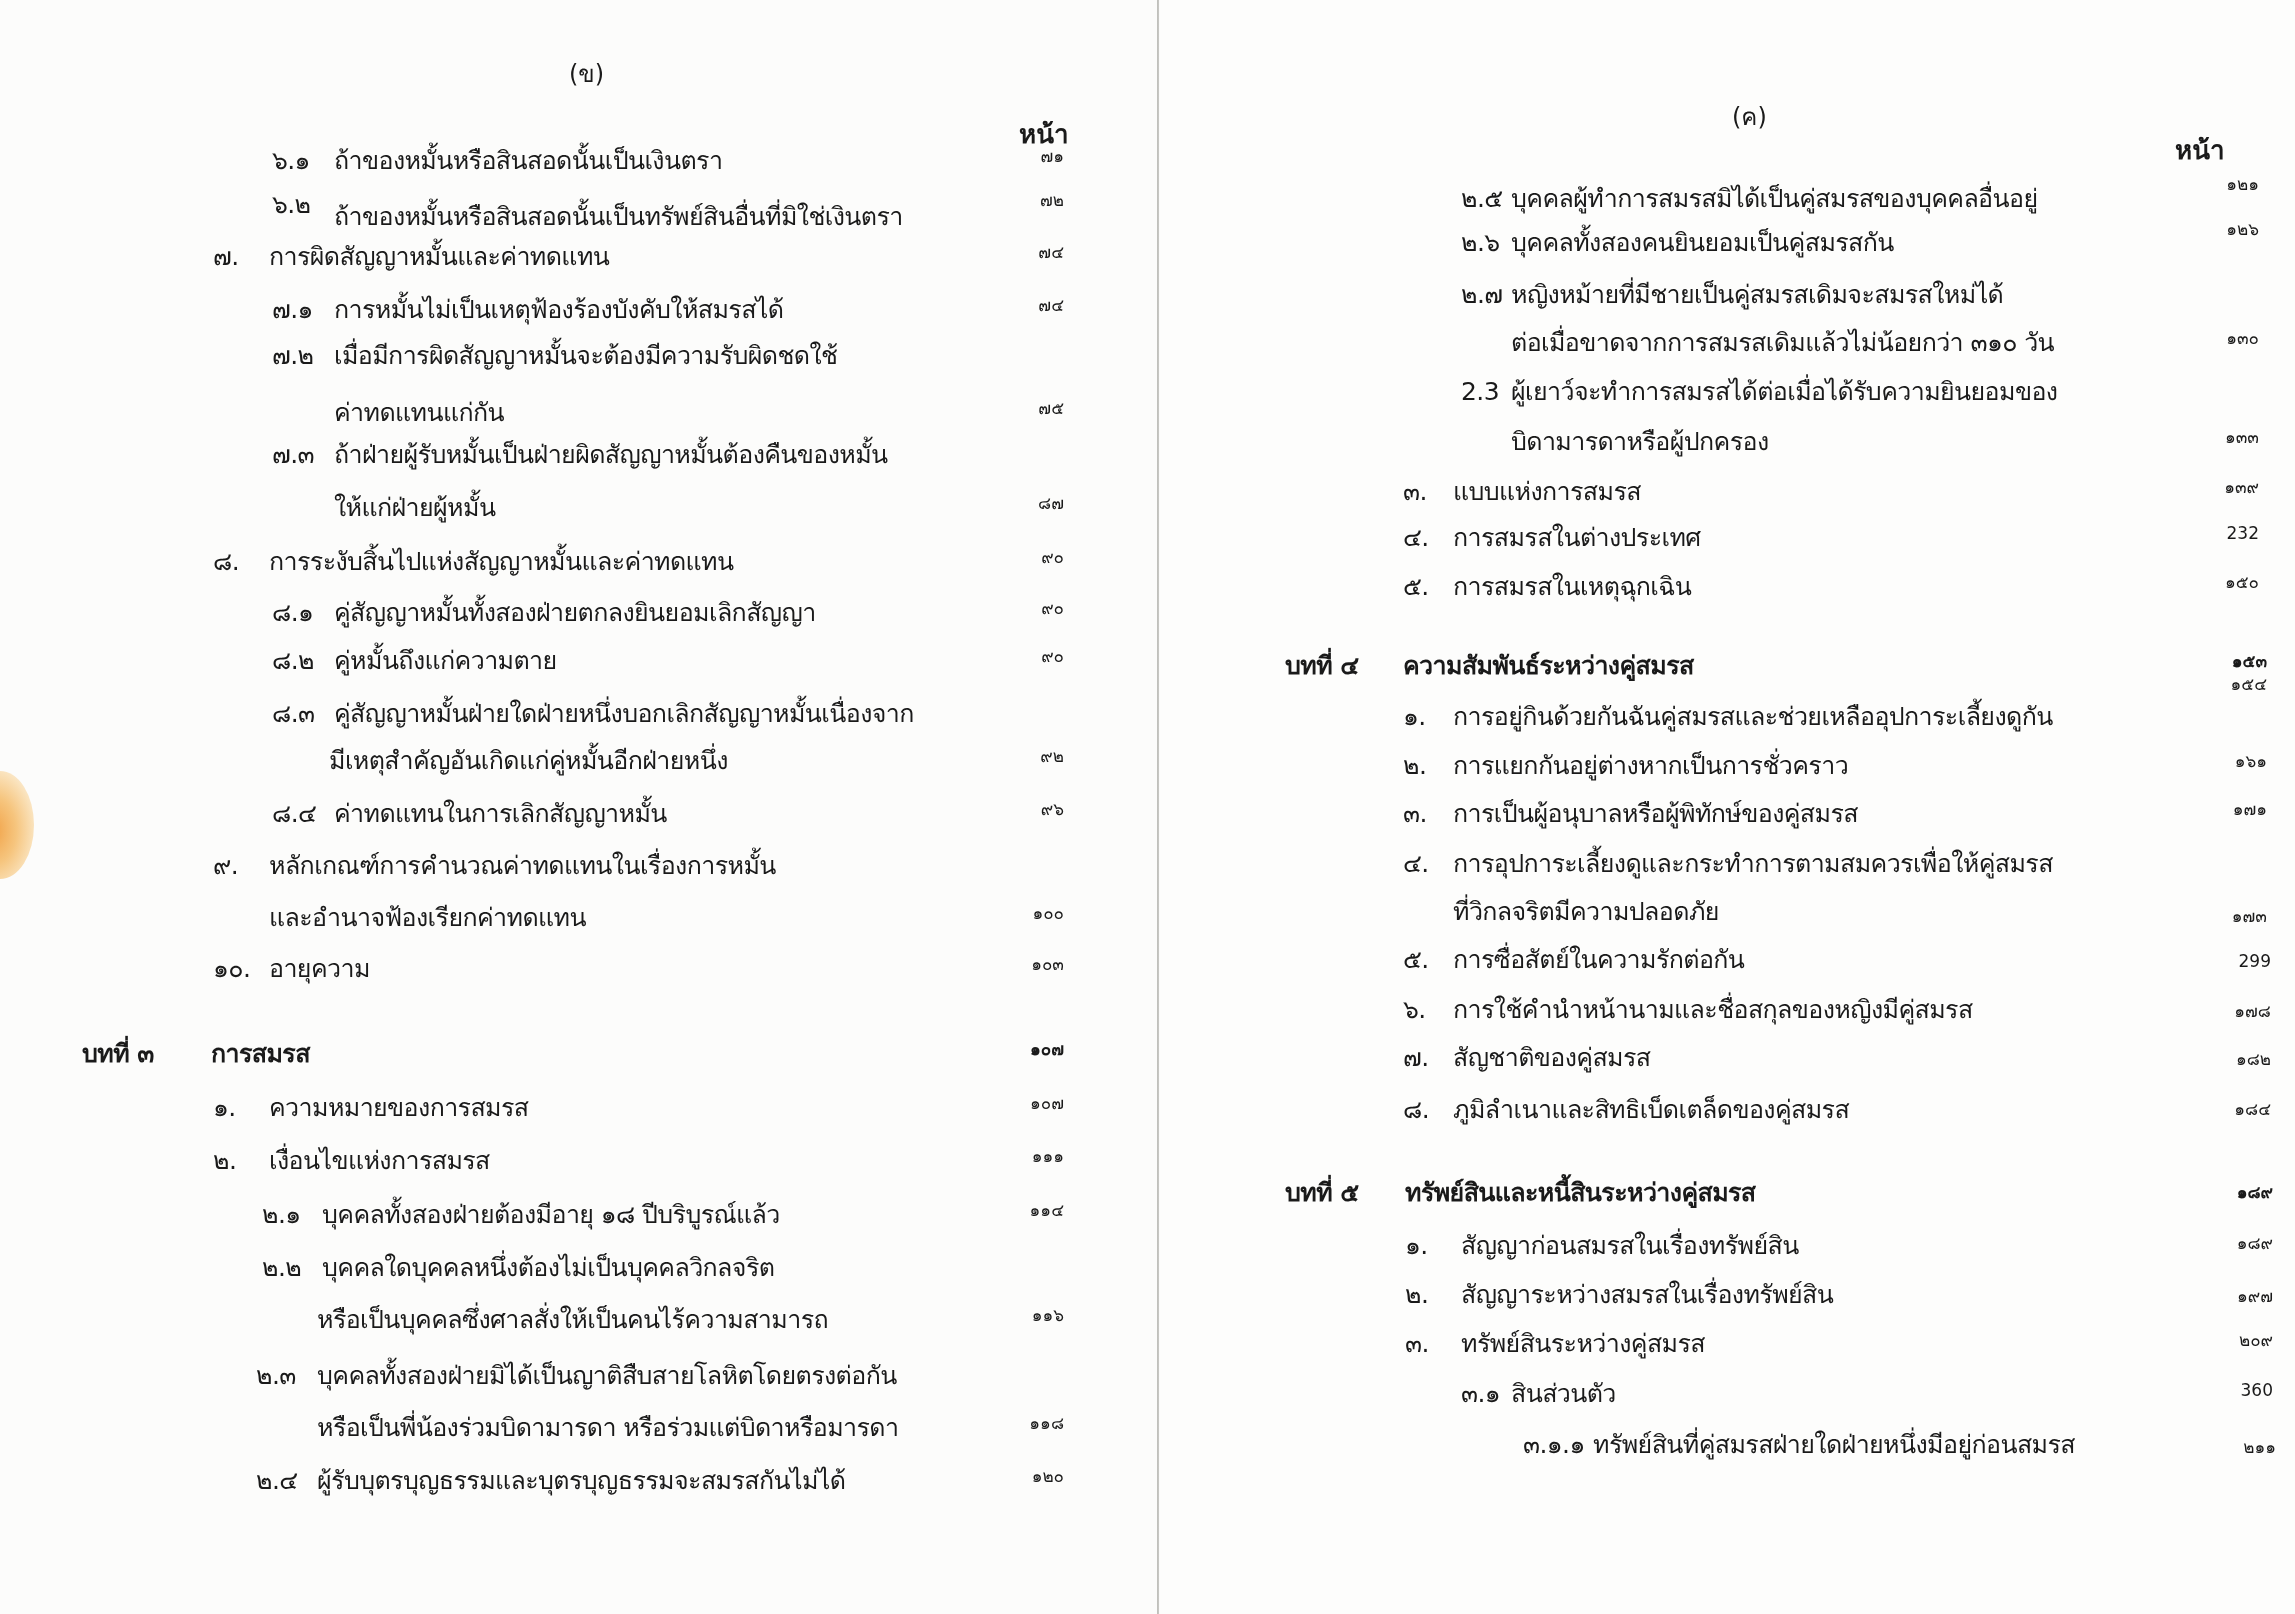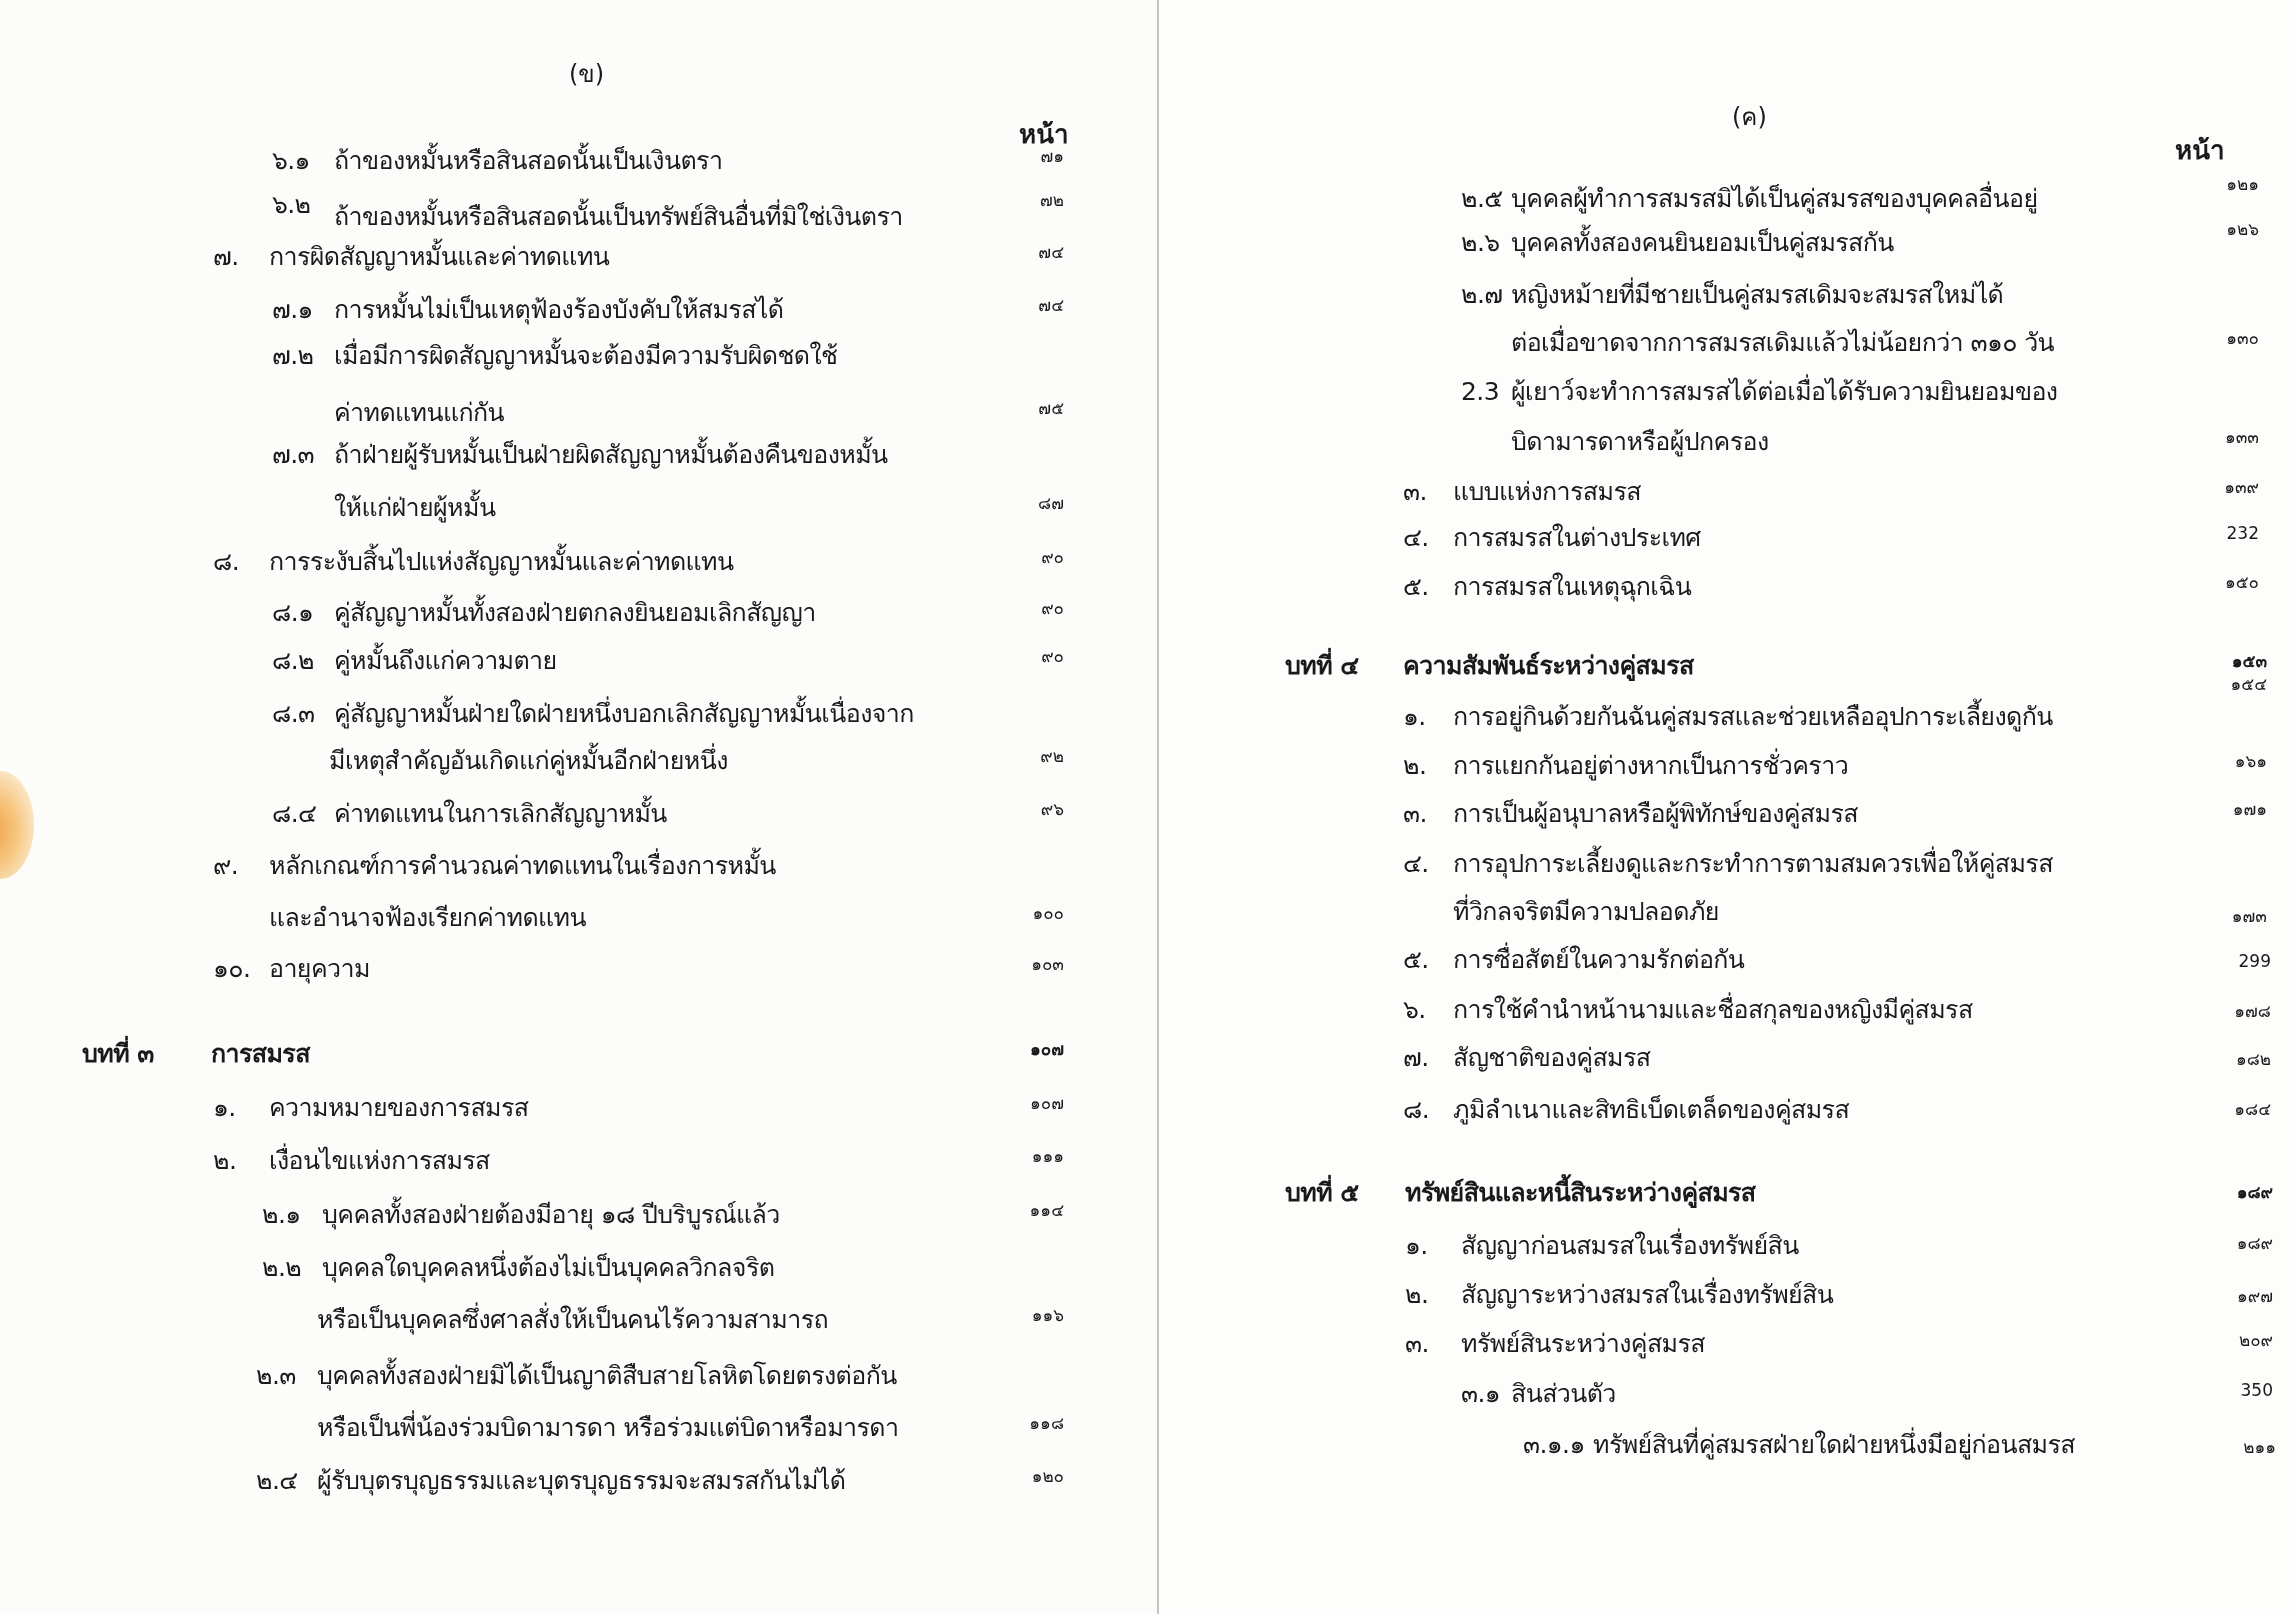--- a/index.html
+++ b/index.html
@@ -262,21 +262,21 @@
     <span class="num" style="left:999px; top:1288px;">๑๙๗</span>
   </div>
   <div>
     <span class="txt" style="left:245px; top:1331px;">๓.</span>
     <span class="txt" style="left:301px; top:1331px;">ทรัพย์สินระหว่างคู่สมรส</span>
     <span class="num" style="left:999px; top:1332px;">๒๐๙</span>
   </div>
   <div>
     <span class="txt" style="left:301px; top:1381px;">๓.๑</span>
     <span class="txt" style="left:351px; top:1381px;text-align:right;">สินส่วนตัว</span>
-    <span class="num" style="left:999px; top:1382px;">350</span>
+    <span class="num" style="left:999px; top:1382px;">360</span>
   </div>
   <div>
     <span class="txt" style="left:363px; top:1432px;">๓.๑.๑</span>
     <span class="txt" style="left:433px; top:1432px;">ทรัพย์สินที่คู่สมรสฝ่ายใดฝ่ายหนึ่งมีอยู่ก่อนสมรส</span>
     <span class="num" style="left:1002px; top:1439px;">๒๑๑</span>
   </div>
 
 </div>
 
 

